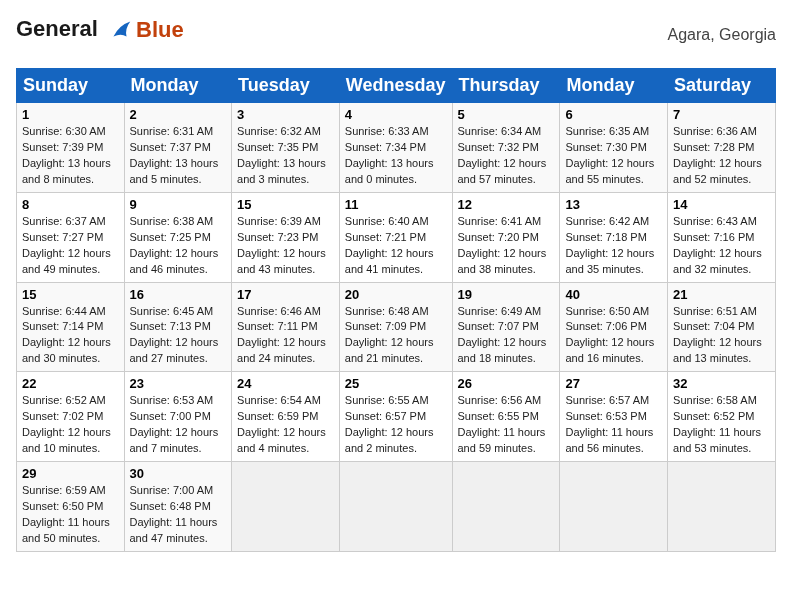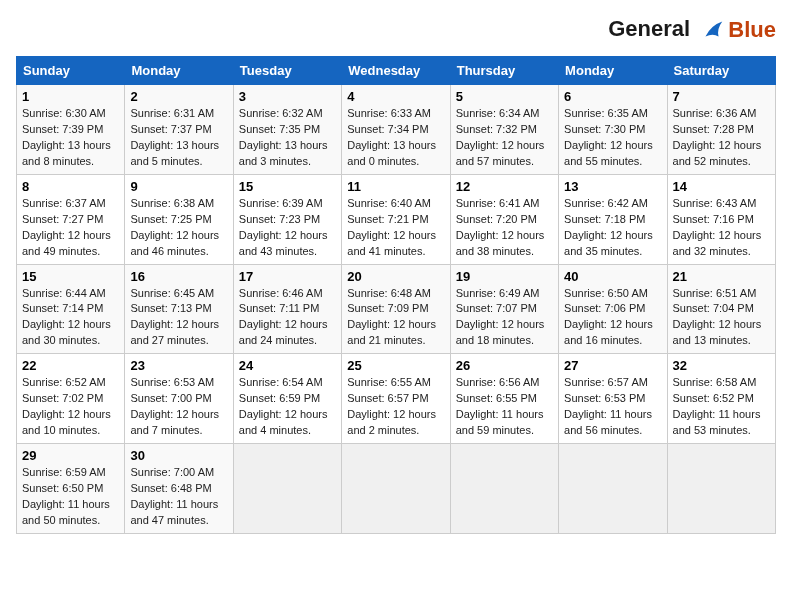--- a/index.html
+++ b/index.html
@@ -7,22 +7,21 @@
       font-family: Arial, sans-serif;
       background: #fff;
       width: 792px;
       min-height: 612px;
       padding: 16px;
     }
     .header {
       display: flex;
       justify-content: space-between;
       align-items: flex-end;
-      margin-bottom: 12px;
-      flex-direction: column;
+      margin-bottom: 24px;
     }
     .logo {
       display: flex;
       align-items: center;
     }
     .logo-icon {
       width: 28px;
       height: 28px;
       margin-left: 2px;
     }
@@ -41,21 +40,21 @@
     table {
       width: 100%;
       border-collapse: collapse;
       font-size: 10.5px;
     }
     thead tr th {
       background-color: #1565c0;
       color: #fff;
       text-align: left;
       padding: 6px 6px;
-      font-size: 13px;
+      font-size: 18px;
       font-weight: bold;
       border: 1px solid #1565c0;
     }
     tbody tr td {
       border: 1px solid #ccc;
       vertical-align: top;
       padding: 4px 5px;
       width: calc(100% / 7);
       min-height: 80px;
       background: #fff;
@@ -88,20 +87,21 @@
           <span style="color:#1a1a1a;">General</span>
           <svg class="logo-icon" viewBox="0 0 30 30" style="display:inline-block;vertical-align:middle;margin-left:2px;">
             <path d="M8 22 Q14 10 26 6 Q20 14 22 22 Q16 18 8 22Z" fill="#1565c0"></path>
           </svg>
         </div>
         <div style="font-size:22px;font-weight:bold;color:#c2410c;margin-left:2px;">Blue</div>
       </div>
     </div>
   </div>
   <div class="title-block">
+    <div class="location-title">Agara, Georgia</div>
   </div>
 </div>
 
 <table>
   <thead>
     <tr id="header-row">
         <th>Sunday</th>
         <th>Monday</th>
         <th>Tuesday</th>
         <th>Wednesday</th>

